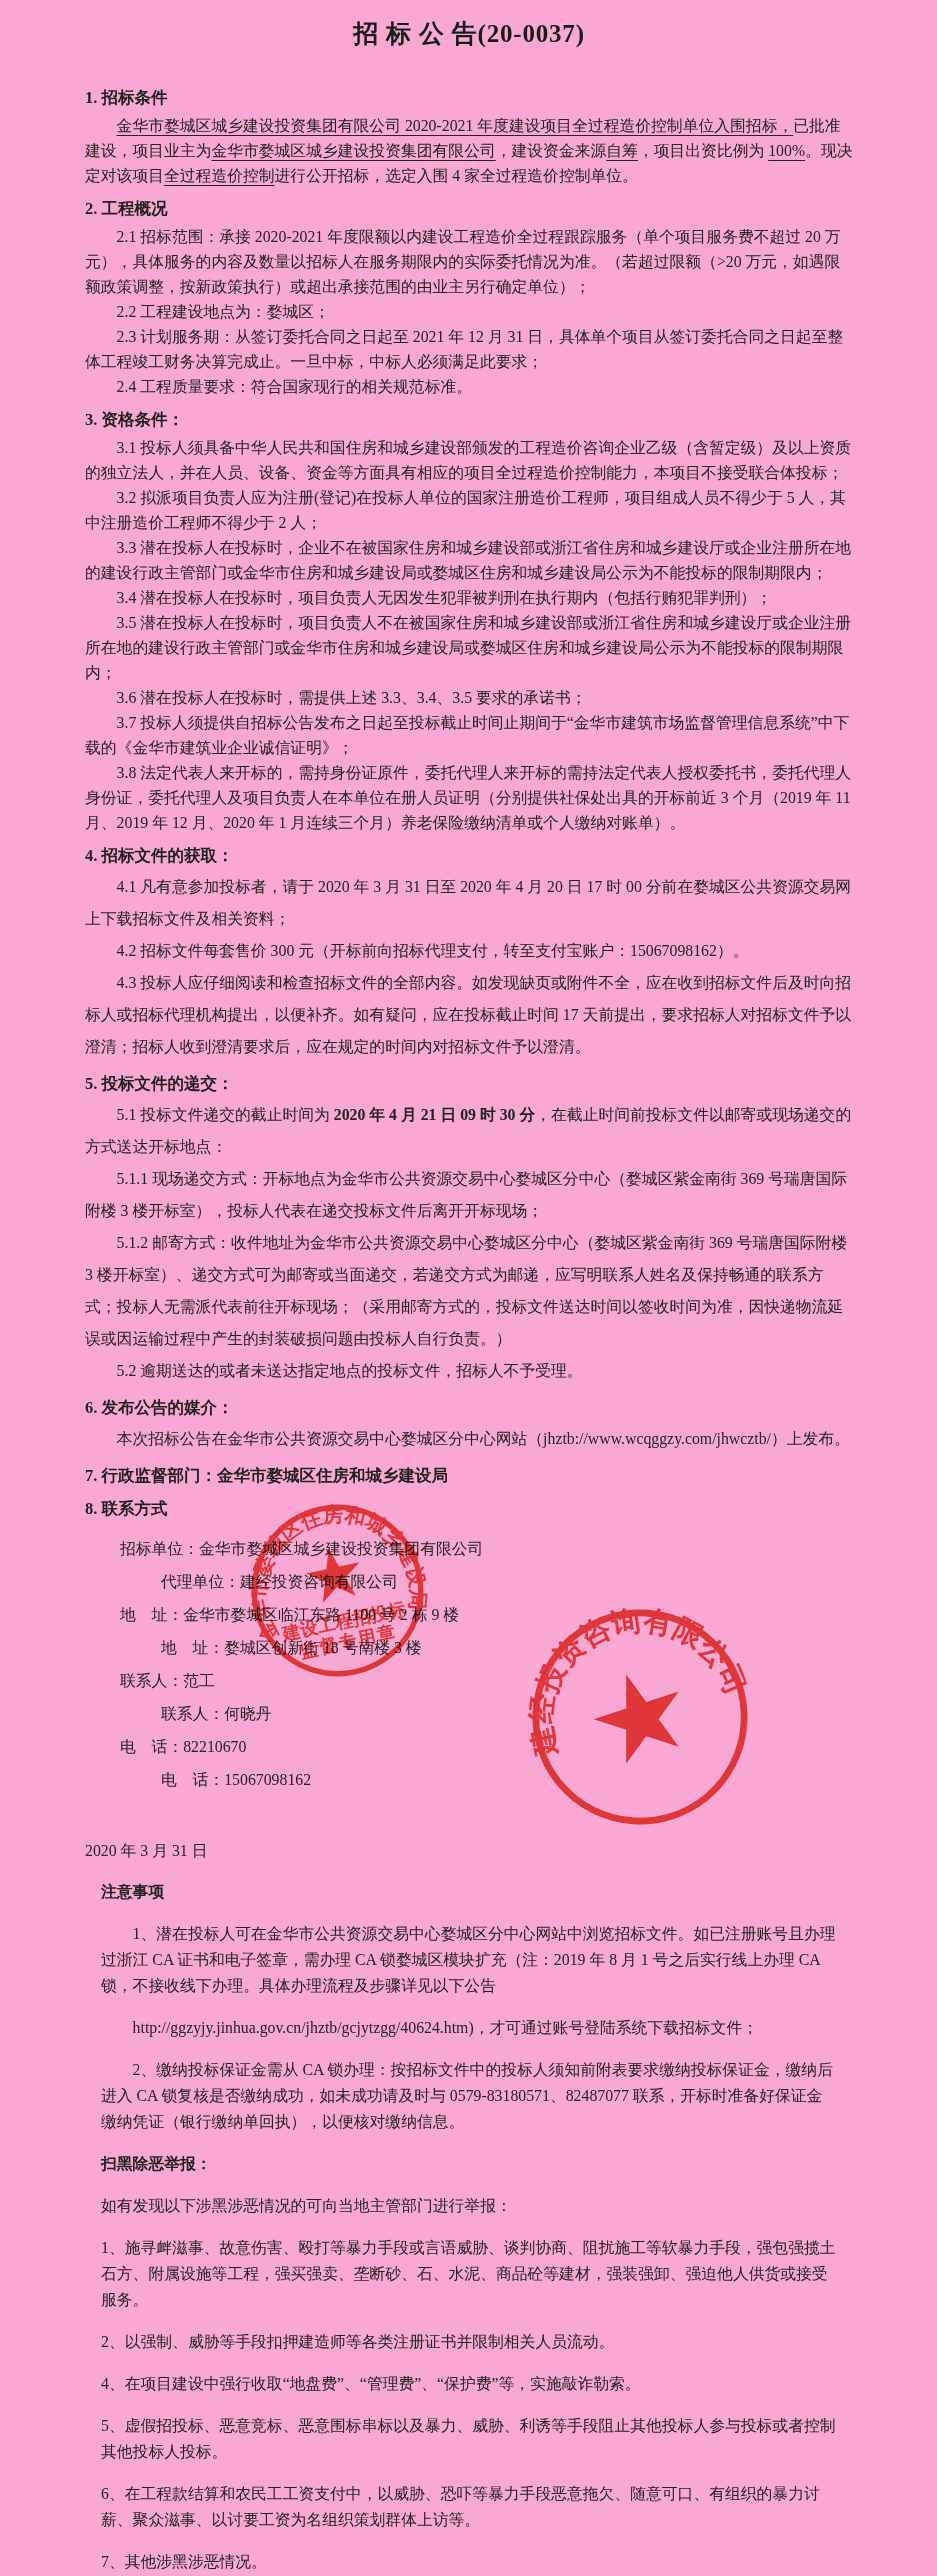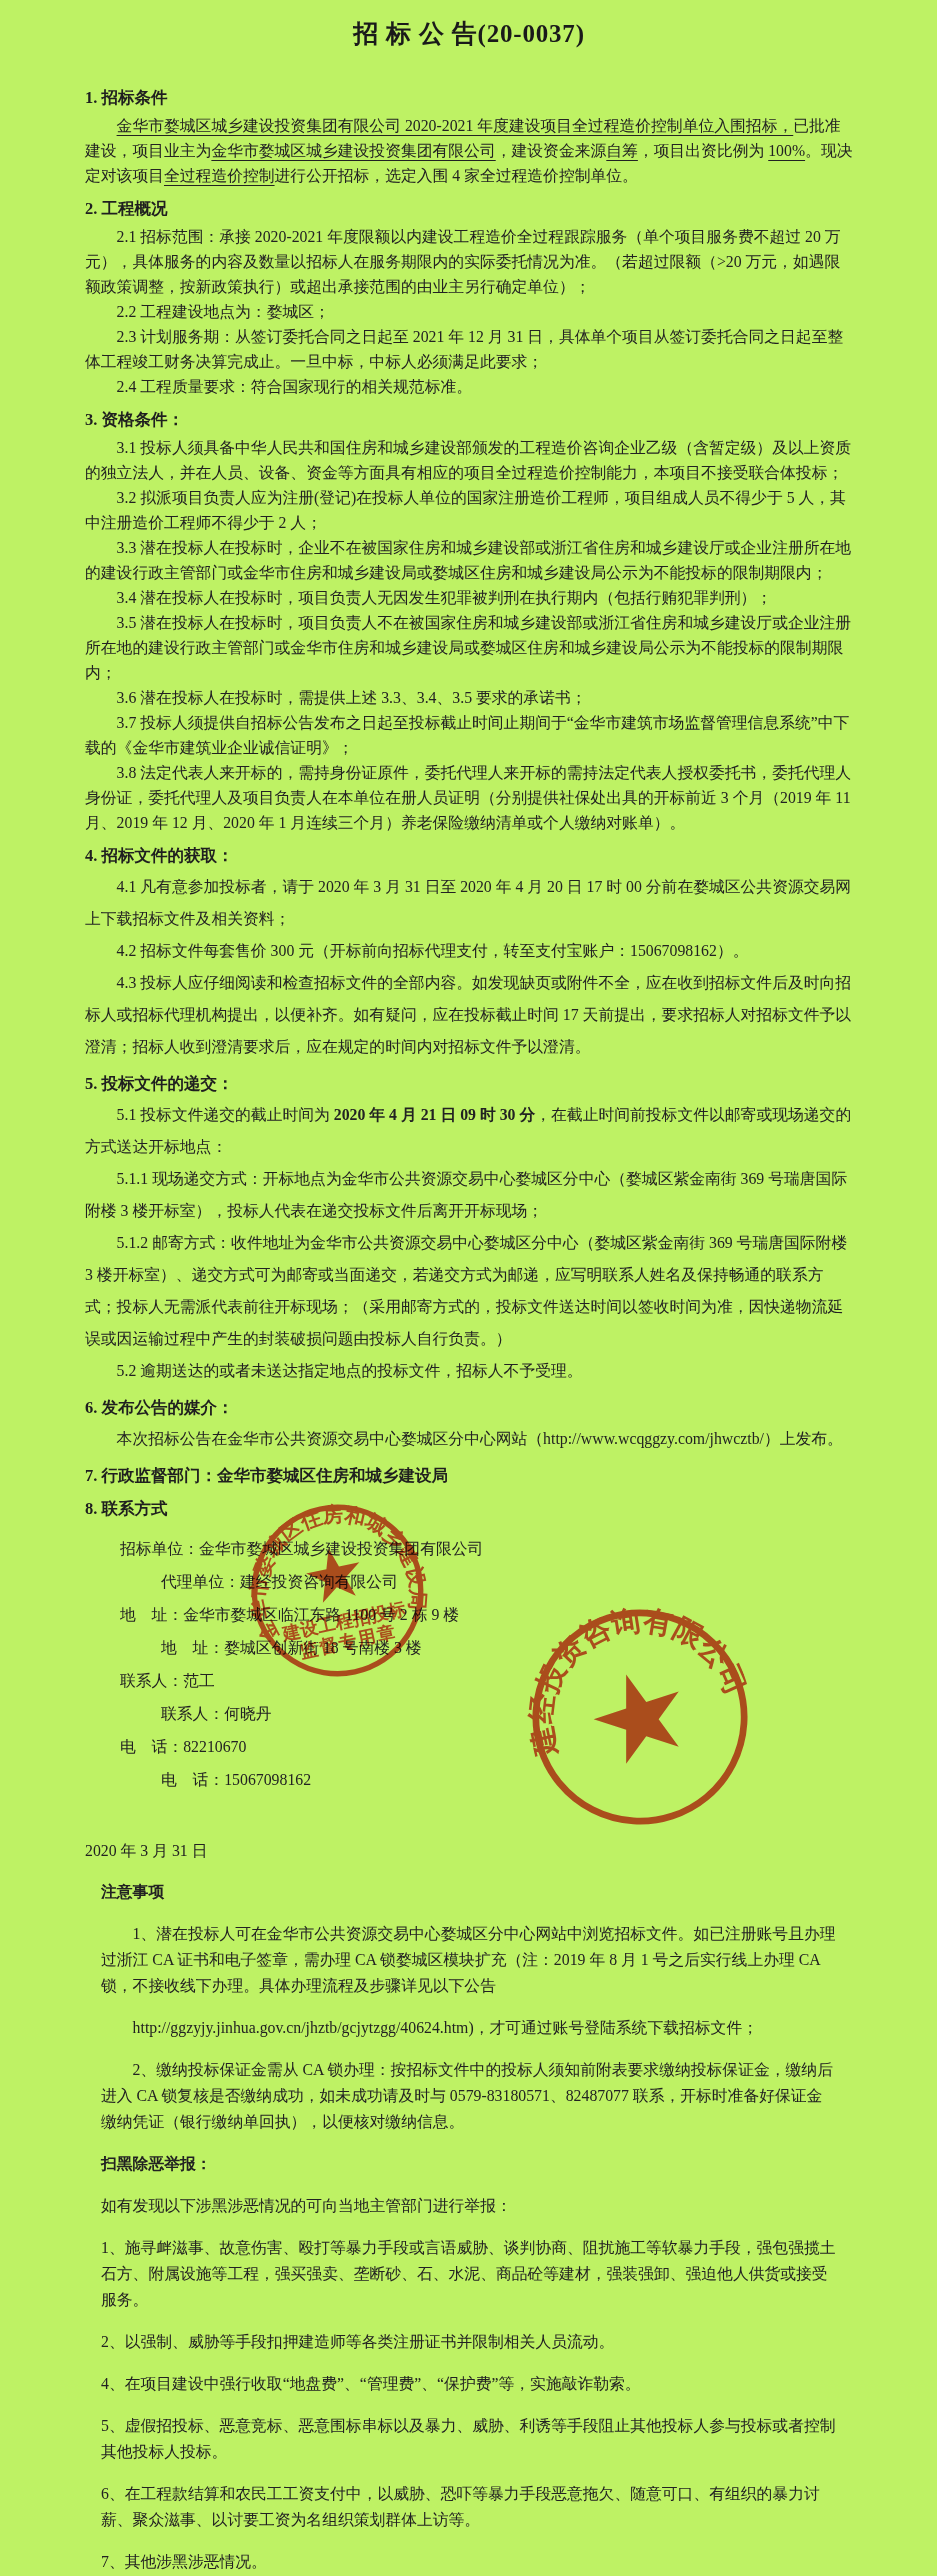--- a/index.html
+++ b/index.html
@@ -3,21 +3,21 @@
 <meta charset="utf-8">
 <style>
   html,body{margin:0;padding:0;background:#ffffff;}
   .page{
     position:relative;
     width:937px;
     height:2576px;
     box-sizing:border-box;
     margin:0 auto;
     padding:13.5px 84px 22.5px 85px;
-    background:#bef264;
+    background:#f9a8d4;
     font-family:"Liberation Serif","DejaVu Serif",serif;
     font-size:15.8px;
     color:#222;
     overflow:hidden;
   }
   .title{
     text-align:center;
     font-size:25px;
     font-weight:700;
     line-height:33px;
@@ -103,21 +103,21 @@
   <div class="lh43">
     <div class="h">5. 投标文件的递交：</div>
     <p class="cl"><span>5.1 投标文件递交的截止时间为 </span><span class="b">2020 年 4 月 21 日 09 时 30 分</span><span>，在截止时间前投标文件以邮寄或现场递交的方式送达开标地点：</span></p>
     <p class="cl">5.1.1 现场递交方式：开标地点为金华市公共资源交易中心婺城区分中心（婺城区紫金南街 369 号瑞唐国际附楼 3 楼开标室），投标人代表在递交投标文件后离开开标现场；</p>
     <p class="cl">5.1.2 邮寄方式：收件地址为金华市公共资源交易中心婺城区分中心（婺城区紫金南街 369 号瑞唐国际附楼 3 楼开标室）、递交方式可为邮寄或当面递交，若递交方式为邮递，应写明联系人姓名及保持畅通的联系方式；投标人无需派代表前往开标现场；（采用邮寄方式的，投标文件送达时间以签收时间为准，因快递物流延误或因运输过程中产生的封装破损问题由投标人自行负责。）</p>
     <p class="cl">5.2 逾期送达的或者未送达指定地点的投标文件，招标人不予受理。</p>
   </div>
 
   <div class="lh43">
     <div class="h">6. 发布公告的媒介：</div>
-    <p class="cl">本次招标公告在金华市公共资源交易中心婺城区分中心网站（http://www.wcqggzy.com/jhwcztb/）上发布。</p>
+    <p class="cl">本次招标公告在金华市公共资源交易中心婺城区分中心网站（jhztb://www.wcqggzy.com/jhwcztb/）上发布。</p>
   </div>
 
   <div class="h">7. 行政监督部门：金华市婺城区住房和城乡建设局</div>
   <div class="h">8. 联系方式</div>
 
   <div class="contacts">
     <div class="crow">
       <span class="lcol">招标单位：金华市婺城区城乡建设投资集团有限公司</span>
       <span class="rcol">代理单位：建经投资咨询有限公司</span>
     </div>

